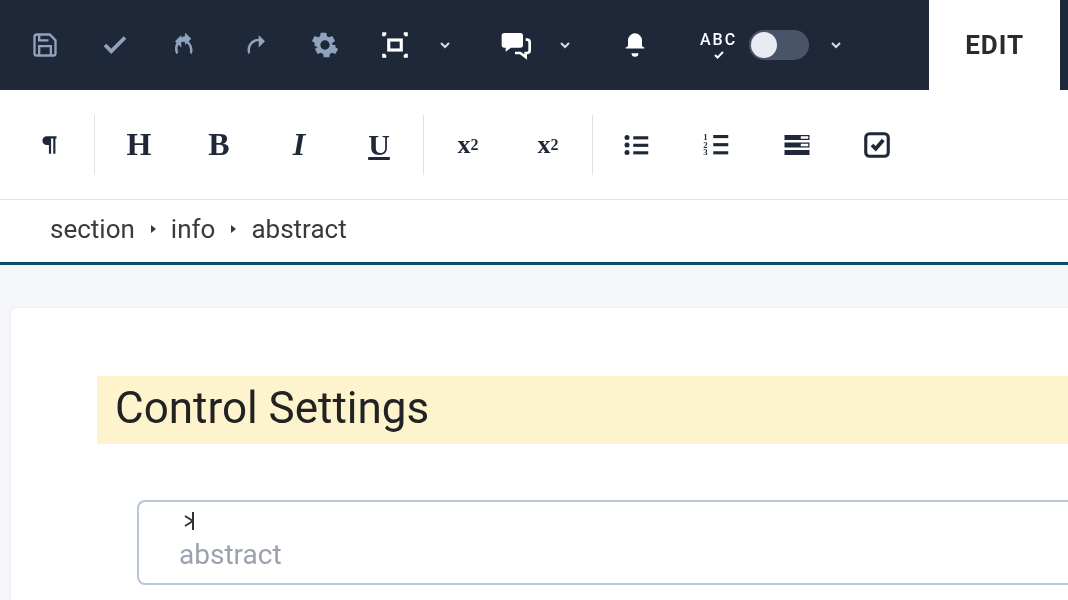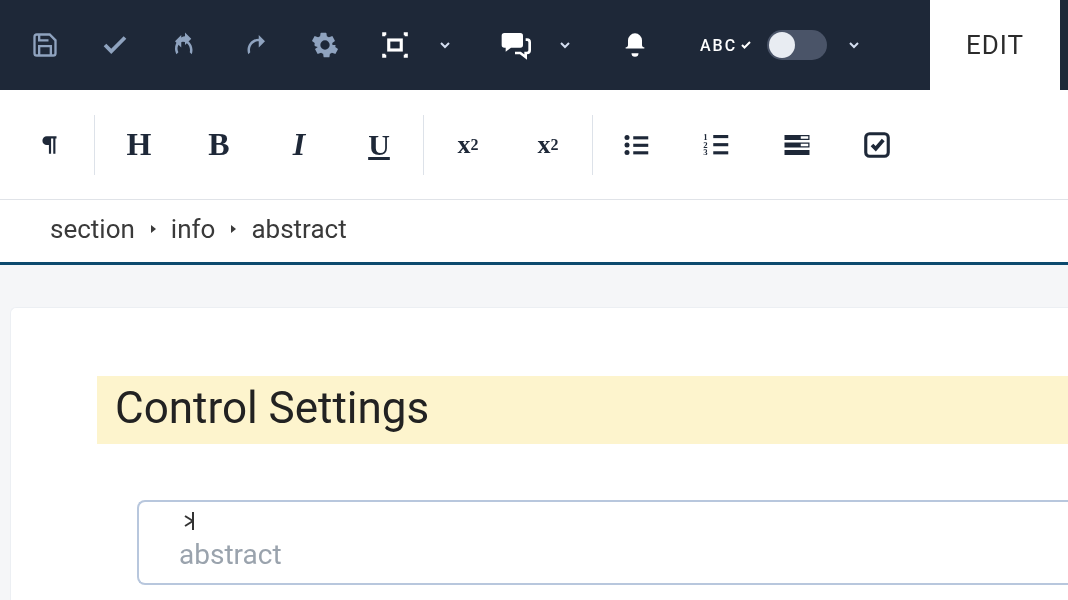--- a/index.html
+++ b/index.html
@@ -36,20 +36,21 @@
   cursor: pointer;
 }
 .top-toolbar .abc-group {
   display: flex;
   align-items: center;
   gap: 12px;
   margin-left: 10px;
 }
 .top-toolbar .abc {
   display: flex;
+  flex-direction: column;
   align-items: center;
   color: #ffffff;
 }
 .top-toolbar .abc .abc-text {
   font-size: 16px;
   letter-spacing: 2px;
   font-weight: 500;
 }
 .toggle {
   width: 60px;
@@ -70,21 +71,21 @@
 }
 .edit-tab {
   margin-left: auto;
   background: #ffffff;
   height: 90px;
   display: flex;
   align-items: center;
   padding: 0 36px;
   font-size: 26px;
   color: #2b2b2b;
-  font-weight: 400;
+  font-weight: 700;
   letter-spacing: 1px;
 }
 .right-edge {
   width: 8px;
   height: 90px;
   background: #1e2838;
 }
 .format-toolbar {
   background: #ffffff;
   height: 110px;

